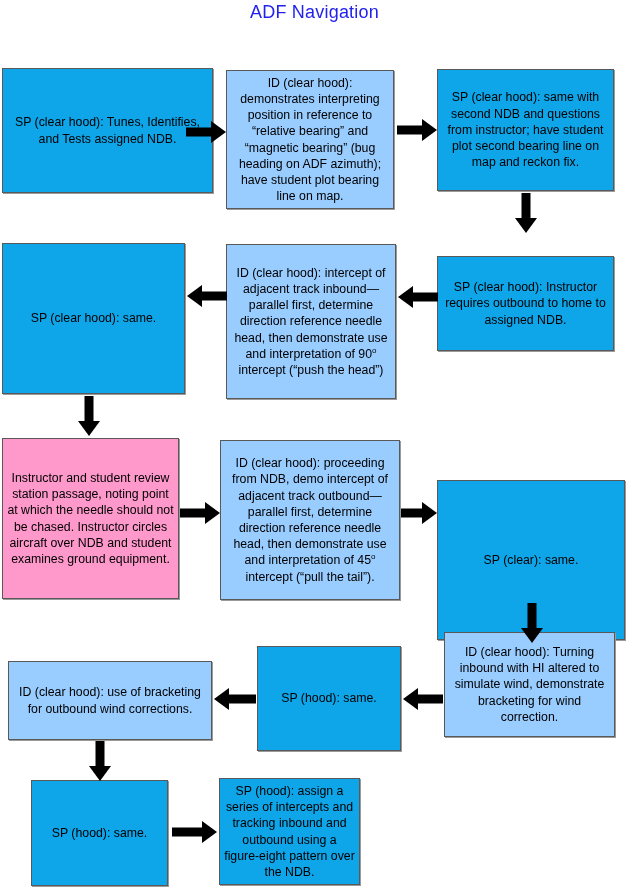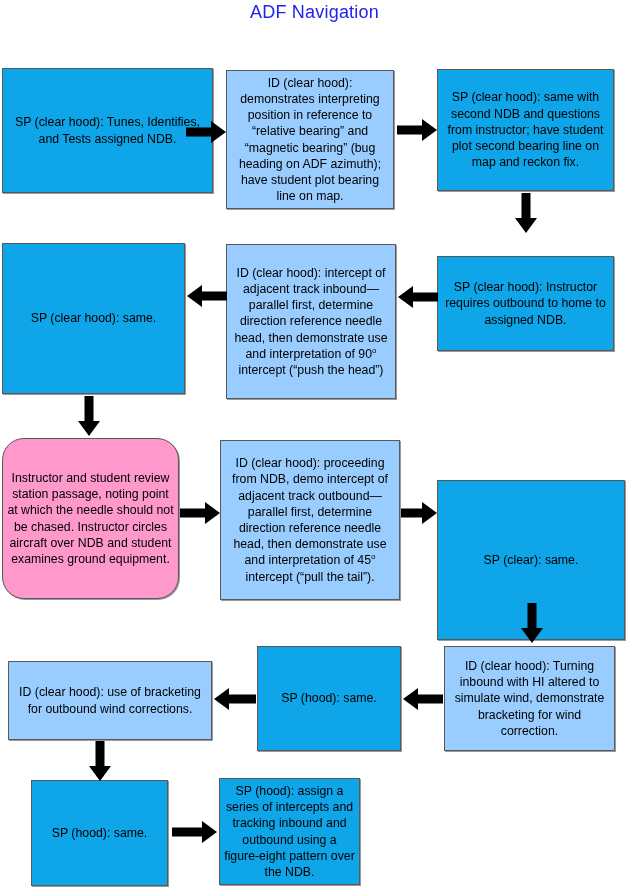--- a/index.html
+++ b/index.html
@@ -86,30 +86,30 @@
       </div>
       <div class="node green" style="left: 437px; top: 256px; width: 177px; height: 95px;">
         <span>SP (clear hood): Instructor requires outbound to home to assigned NDB.</span>
       </div>
       <div class="node blue" style="left: 226px; top: 244px; width: 170px; height: 155px;">
         <span>ID (clear hood): intercept of adjacent track inbound—parallel first, determine direction reference needle head, then demonstrate use and interpretation of 90<sup>o</sup> intercept (“push the head”)</span>
       </div>
       <div class="node green" style="left: 2px; top: 243px; width: 183px; height: 151px;">
         <span>SP (clear hood): same.</span>
       </div>
-      <div class="node pink" style="left: 2px; top: 438px; width: 177px; height: 161px; border-radius: 22px;">
+      <div class="node pink" style="left: 2px; top: 438px; width: 177px; height: 161px;">
         <span>Instructor and student review station passage, noting point at which the needle should not be chased.  Instructor circles aircraft over NDB and student examines ground equipment.</span>
       </div>
       <div class="node blue" style="left: 220px; top: 440px; width: 180px; height: 160px;">
         <span>ID (clear hood): proceeding from NDB, demo intercept of adjacent track outbound—parallel first, determine direction reference needle head, then demonstrate use and interpretation of 45<sup>o</sup> intercept (“pull the tail”).</span>
       </div>
       <div class="node green" style="left: 437px; top: 440px; width: 188px; height: 160px; margin-top: 40px;">
         <span>SP (clear): same.</span>
       </div>
-      <div class="node blue" style="left: 444px; top: 646px; width: 171px; height: 105px;">
+      <div class="node blue" style="left: 444px; top: 632px; width: 171px; height: 105px;">
         <span>ID (clear hood): Turning inbound with HI altered to simulate wind, demonstrate bracketing for wind correction.</span>
       </div>
       <div class="node green" style="left: 257px; top: 646px; width: 144px; height: 105px;">
         <span>SP (hood): same.</span>
       </div>
       <div class="node blue" style="left: 8px; top: 661px; width: 204px; height: 79px;">
         <span>ID (clear hood): use of bracketing for outbound wind corrections.</span>
       </div>
       <div class="node green" style="left: 31px; top: 780px; width: 137px; height: 106px;">
         <span>SP (hood): same.</span>

